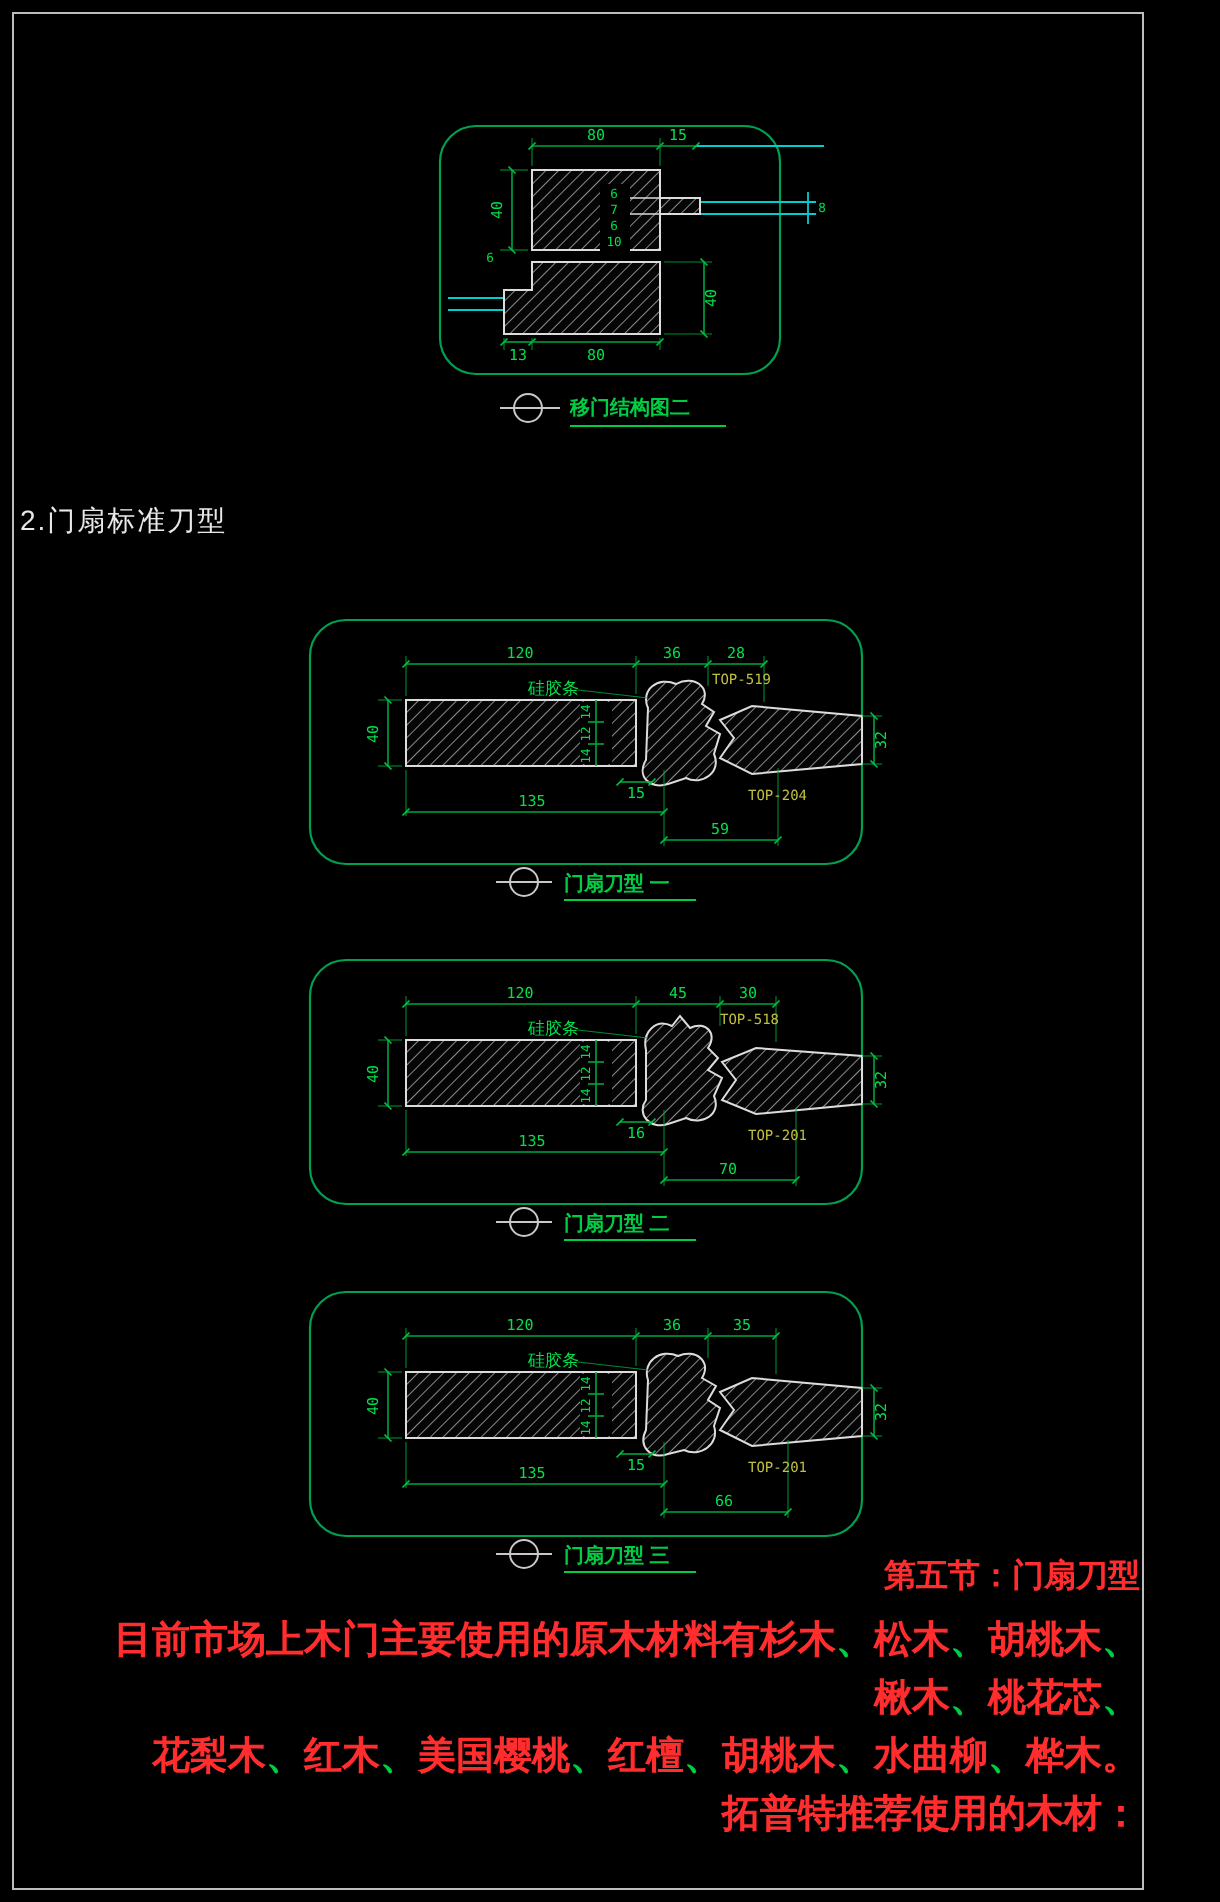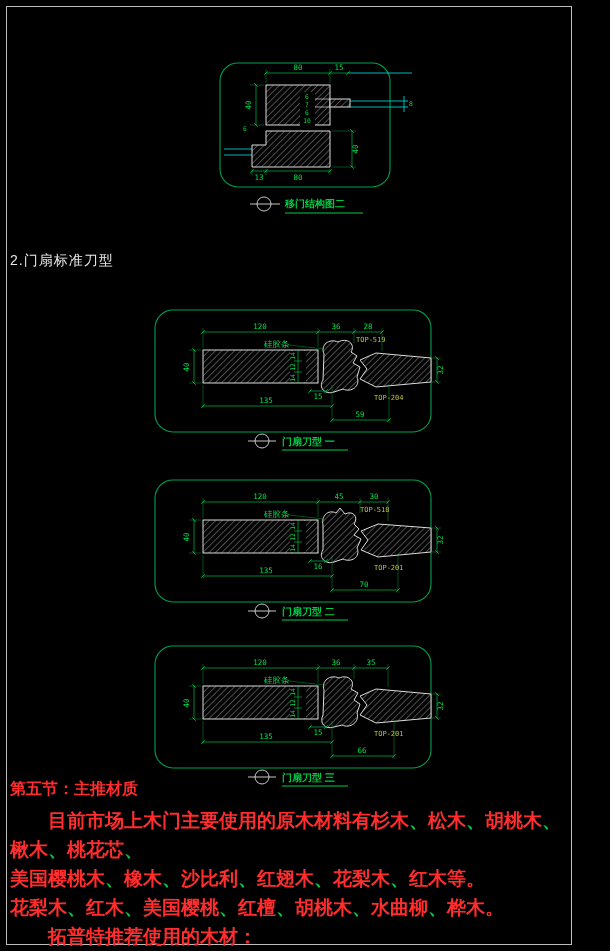--- a/index.html
+++ b/index.html
@@ -1,17 +1,17 @@
 <!DOCTYPE html>
 <html><head>
 <meta charset="utf-8">
 <style>
   html,body{margin:0;padding:0;background:#000;}
   .page{position:relative;width:578px;height:951px;background:#000;overflow:hidden;
-        font-family:"Liberation Sans",sans-serif;}
+        font-family:"Liberation Sans",sans-serif;text-align:right;}
   .frame{position:absolute;inset:6px;border:1px solid #bdbdbd;pointer-events:none;}
   .panel-svg{position:absolute;}
 
   
   .grect{fill:none;stroke:#00a050;stroke-width:1.1;}
   .shape{fill:url(#hatch);stroke:#dcdcdc;stroke-width:1;}
   line.inner{stroke:#dcdcdc;stroke-width:.7;}
   line.dim{stroke:#00a53c;stroke-width:.8;fill:none;}
   line.ext{stroke:#00a53c;stroke-width:.55;opacity:.85;}
   line.cyan{stroke:#00cfcf;stroke-width:.9;}
@@ -295,19 +295,18 @@
     </g>
     <g>
       <line class="capline" x1="100" y1="138" x2="128" y2="138"></line>
       <circle class="cap-circle" cx="114" cy="138" r="7"></circle>
       <text class="caption" x="134" y="142">门扇刀型  三</text>
       <line class="underline" x1="134" y1="147" x2="200" y2="147"></line>
     </g>
   </svg>
 
   <div class="footer">
-    <div class="sec">第五节：主推材质</div>
+    <div class="sec">第五节：门扇刀型</div>
     <div class="line">　　目前市场上木门主要使用的原木材料有杉木<span class="accent">、</span>松木<span class="accent">、</span>胡桃木<span class="accent">、</span>楸木<span class="accent">、</span>桃花芯<span class="accent">、</span></div>
-    <div class="line">美国樱桃木<span class="accent">、</span>橡木<span class="accent">、</span>沙比利<span class="accent">、</span>红翅木<span class="accent">、</span>花梨木<span class="accent">、</span>红木等。</div>
     <div class="line">花梨木<span class="accent">、</span>红木<span class="accent">、</span>美国樱桃<span class="accent">、</span>红檀<span class="accent">、</span>胡桃木<span class="accent">、</span>水曲柳<span class="accent">、</span>桦木。</div>
     <div class="line">　　拓普特推荐使用的木材：</div>
   </div>
 </div>
 
 </body></html>

